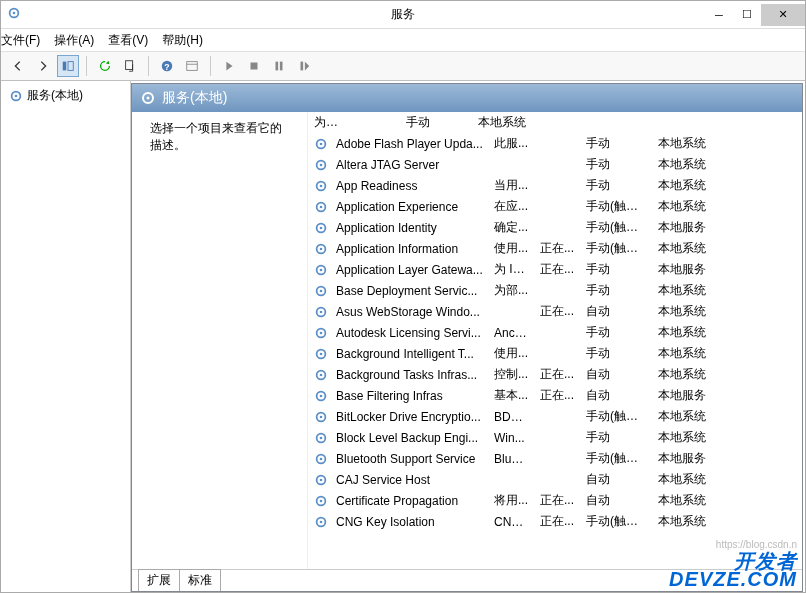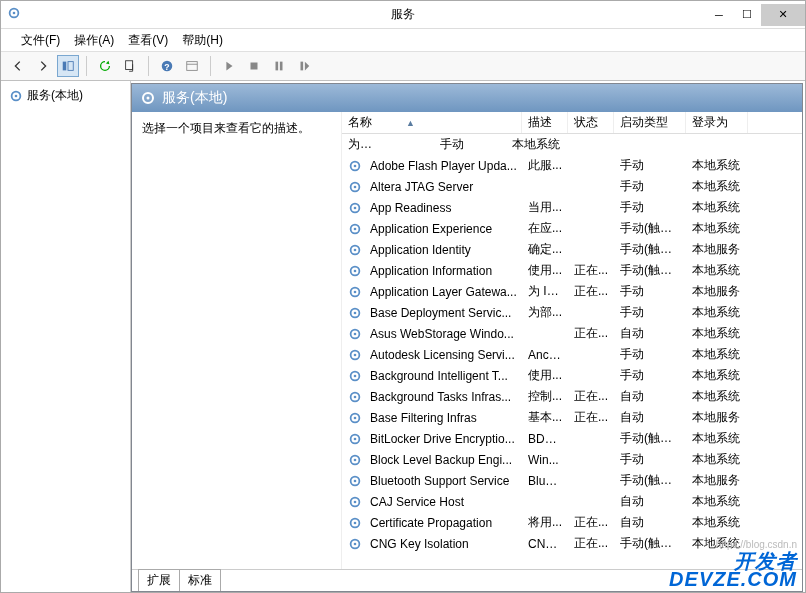--- a/index.html
+++ b/index.html
@@ -3,34 +3,34 @@
 <meta charset="utf-8">
 <style>
 * { margin: 0; padding: 0; box-sizing: border-box; font-family: "Microsoft YaHei", "Segoe UI", Tahoma, sans-serif; }
 body { background: #fff; font-size: 12px; color: #000; width: 806px; height: 593px; overflow: hidden; position: relative; border: 1px solid #aaa; }
 .titlebar { height: 28px; background: #fff; display: flex; align-items: center; border-bottom: 1px solid #ddd; position: relative; }
 .titlebar .ticon { margin-left: 6px; }
 .titlebar .title { position: absolute; left: 50%; transform: translateX(-50%); font-size: 12px; }
 .titlebar .winbtns { margin-left: auto; display: flex; }
 .titlebar .winbtn { width: 28px; height: 22px; display: flex; align-items: center; justify-content: center; font-size: 11px; cursor: default; }
 .titlebar .winbtn.close { background: #ccc; width: 44px; }
-.menubar { height: 22px; display: flex; align-items: center; padding-left: 20px; gap: 14px; background: #fff; font-size: 12px; }
+.menubar { height: 22px; display: flex; align-items: center; padding-left: 0; gap: 14px; background: #fff; font-size: 12px; }
 .menubar span { cursor: default; }
 .toolbar { height: 30px; display: flex; align-items: center; padding-left: 6px; gap: 3px; border-top: 1px solid #e0e0e0; border-bottom: 1px solid #c0c0c0; background: #f8f8f8; }
 .tbtn { width: 22px; height: 22px; display: flex; align-items: center; justify-content: center; border: 1px solid transparent; color: #333; cursor: default; }
 .tbtn.sel { border: 1px solid #7aa7d0; background: #d6e6f5; }
 .tbtn svg { width: 14px; height: 14px; }
 .tsep { width: 1px; height: 20px; background: #ccc; margin: 0 4px; }
 .content { display: flex; height: calc(100% - 80px); }
 .tree { width: 130px; border-right: 1px solid #ccc; padding: 4px; background: #fff; }
 .tree-item { display: flex; align-items: center; gap: 4px; padding: 2px 4px; cursor: default; font-size: 12px; }
 .right { flex: 1; display: flex; flex-direction: column; overflow: hidden; border: 1px solid #828790; margin: 2px 2px 0 0; }
 .panel-header { height: 28px; background: linear-gradient(#9cb9d8, #6f96c0); color: #fff; display: flex; align-items: center; padding-left: 8px; gap: 6px; font-size: 14px; }
 .panel-body { flex: 1; display: flex; overflow: hidden; background: #fff; }
-.desc-pane { width: 210px; padding: 8px 10px; font-size: 12px; border-right: 1px solid #eee; }
+.desc-pane { width: 176px; padding: 8px 18px; font-size: 12px; border-right: 1px solid #eee; }
 .list-pane { flex: 1; overflow-y: auto; overflow-x: hidden; position: relative; }
 .list-header { display: flex; position: sticky; top: 0; background: #fff; border-bottom: 1px solid #ddd; height: 22px; align-items: center; font-size: 12px; }
 .list-header > div { padding: 2px 6px; border-right: 1px solid #eee; overflow: hidden; white-space: nowrap; }
 .col-name { width: 180px; display: flex; align-items: center; gap: 4px; }
 .col-desc { width: 46px; }
 .col-status { width: 46px; }
 .col-start { width: 72px; }
 .col-logon { width: 62px; }
 .sort-arrow { color: #5a7ca0; font-size: 9px; margin-left: 30px; }
 .rows { }
@@ -152,30 +152,20 @@
           <circle cx="8" cy="8" r="5" fill="none" stroke="#fff" stroke-width="2"></circle>
           <circle cx="8" cy="8" r="1.5" fill="#fff"></circle>
         </svg>
       <span>服务(本地)</span>
     </div>
     <div class="panel-body">
       <div class="desc-pane">
         <div>选择一个项目来查看它的描述。</div>
       </div>
       <div class="list-pane">
-        <div class="list-header">
-          <div class="col-name">
-              <span>名称</span>
-              <span class="sort-arrow">▲</span>
-            </div>
-          <div class="col-desc">描述</div>
-          <div class="col-status">状态</div>
-          <div class="col-start">启动类型</div>
-          <div class="col-logon">登录为</div>
-        </div>
         <div class="rows" id="rows">
             <div class="row">
               <div class="col-desc">为从 ...</div>
               <div class="col-status"></div>
               <div class="col-start">手动</div>
               <div class="col-logon">本地系统</div>
             </div>
             <div class="row">
               <div class="col-name">
                 <span class="srv-icon">

